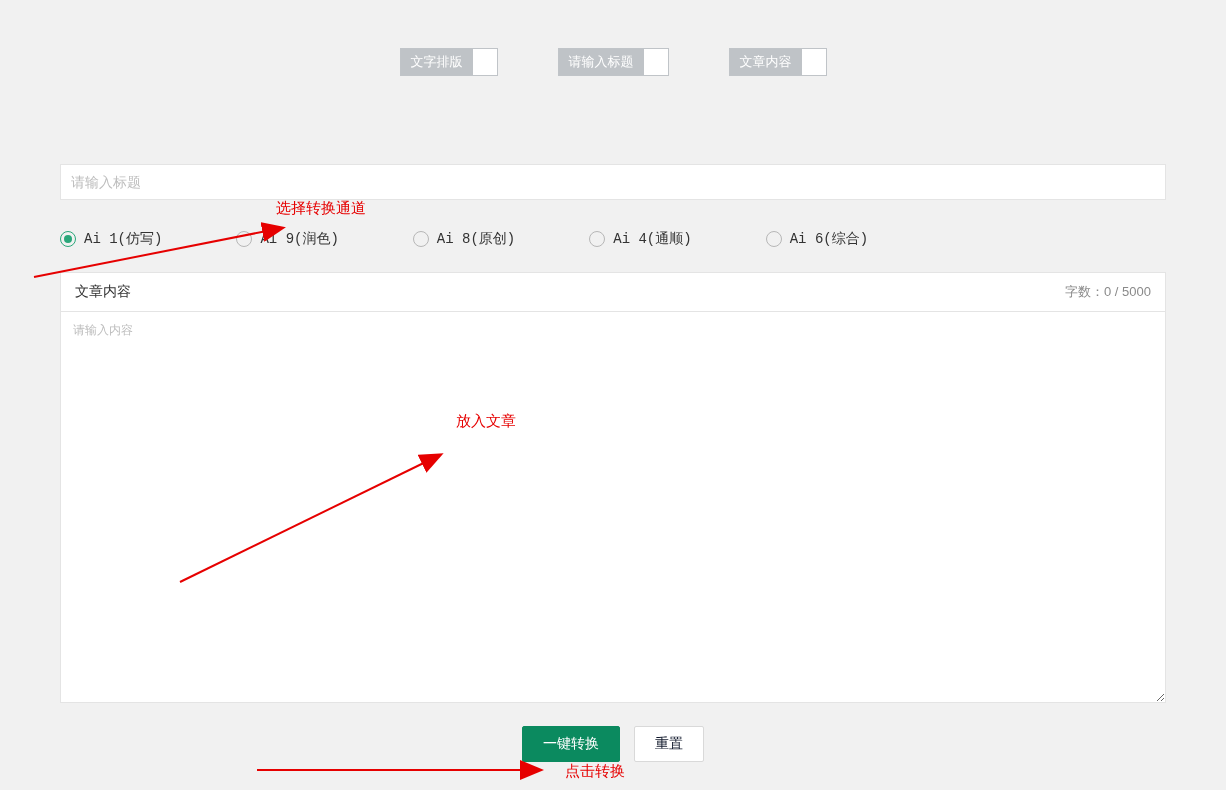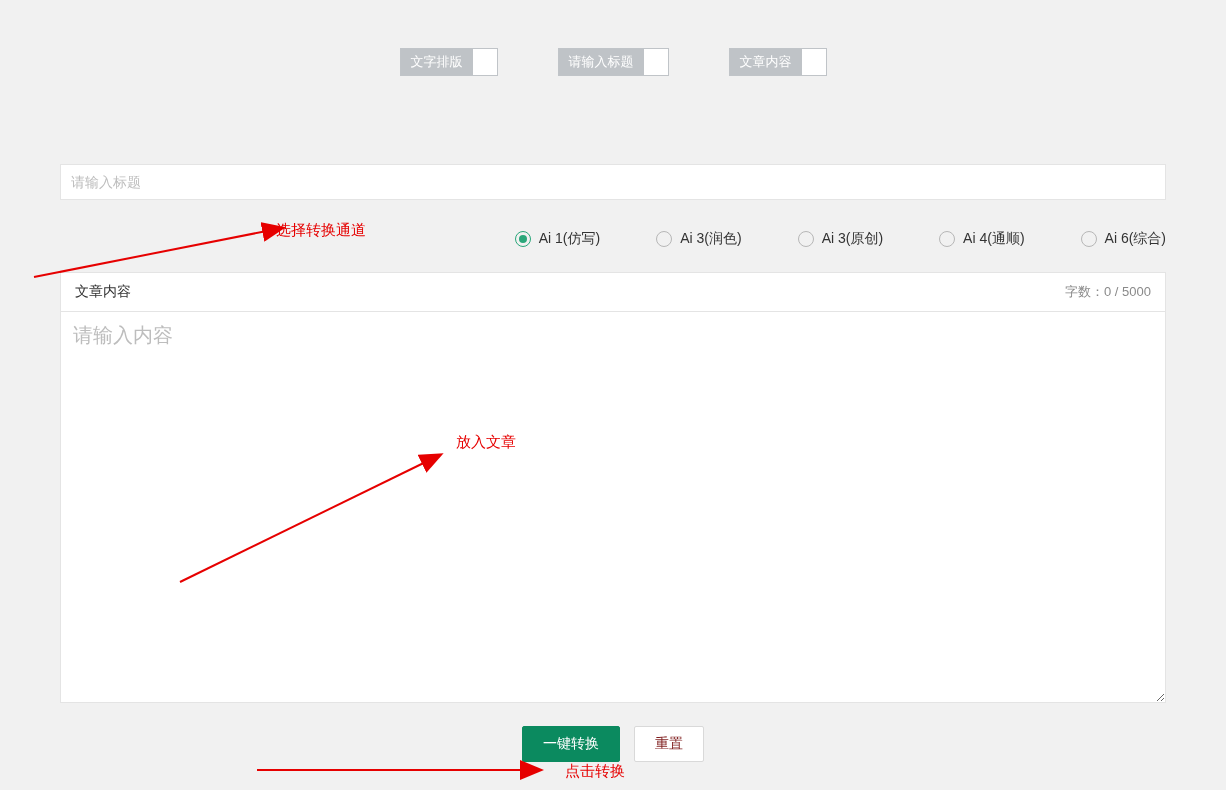--- a/index.html
+++ b/index.html
@@ -47,22 +47,23 @@
     border: 1px solid #e4e4e4;
     padding: 0 10px;
     font-size: 14px;
     color: #8b5cf6;
     outline: none;
   }
   .title-input::placeholder { color: #bdbdbd; }
   .radio-row {
     margin: 30px 60px 0 60px;
     display: flex;
-    justify-content: flex-end;
-    gap: 56px;
+    justify-content: flex-start;
+    gap: 74px;
+    font-family: Liberation Mono, monospace;
   }
   .radio-item {
     display: flex;
     align-items: center;
     gap: 8px;
     cursor: pointer;
     font-size: 14px;
     color: #333;
   }
   .radio-circle {
@@ -98,21 +99,21 @@
     color: #8a8a8a;
     font-size: 13px;
   }
   .content-area {
     margin: 0 60px;
     width: calc(100% - 120px);
     height: 392px;
     border: 1px solid #e4e4e4;
     border-top: 1px solid #e4e4e4;
     padding: 10px 12px;
-    font-size: 20px;
+    font-size: 12px;
     font-family: Liberation Sans, sans-serif;
     color: #333;
     resize: both;
     outline: none;
   }
   .content-area::placeholder { color: #bdbdbd; }
   .action-row {
     display: flex;
     justify-content: center;
     gap: 14px;
@@ -128,21 +129,21 @@
     align-items: center;
     justify-content: center;
   }
   .btn-primary {
     background: #0b8a5f;
     color: #fff;
     border: 1px solid #0b8a5f;
   }
   .btn-default {
     background: #fff;
-    color: #7f1d1d;
+    color: #0f172a;
     border: 1px solid #d9d9d9;
   }
   .annotation {
     position: absolute;
     color: #e60000;
     font-size: 15px;
     pointer-events: none;
     white-space: nowrap;
   }
   svg.arrow {
@@ -178,25 +179,25 @@
 </div>
 
 
 <div class="radio-row">
   <label class="radio-item">
     <span class="radio-circle selected"></span>
     <span>Ai 1(仿写)</span>
   </label>
   <label class="radio-item">
     <span class="radio-circle"></span>
-    <span>Ai 3(润色)</span>
-  </label>
-  <label class="radio-item">
-    <span class="radio-circle"></span>
-    <span>Ai 3(原创)</span>
+    <span>Ai 9(润色)</span>
+  </label>
+  <label class="radio-item">
+    <span class="radio-circle"></span>
+    <span>Ai 8(原创)</span>
   </label>
   <label class="radio-item">
     <span class="radio-circle"></span>
     <span>Ai 4(通顺)</span>
   </label>
   <label class="radio-item">
     <span class="radio-circle"></span>
     <span>Ai 6(综合)</span>
   </label>
 </div>
@@ -210,22 +211,22 @@
 </div>
 <textarea class="content-area" placeholder="请输入内容" style=""></textarea>
 
 
 <div class="action-row">
   <button class="btn btn-primary">一键转换</button>
   <button class="btn btn-default">重置</button>
 </div>
 
 
-<div class="annotation" style="left:276px; top:221px;">选择转换通道</div>
-<div class="annotation" style="left:456px; top:433px;">放入文章</div>
+<div class="annotation" style="left:276px; top:199px;">选择转换通道</div>
+<div class="annotation" style="left:456px; top:412px;">放入文章</div>
 <div class="annotation" style="left:565px; top:762px;">点击转换</div>
 
 
 <svg class="arrow" style="left:0;top:0;width:1226px;height:790px">
   <defs>
     <marker id="ah" markerWidth="12" markerHeight="10" refX="10" refY="5" orient="auto">
       <path d="M0,0 L12,5 L0,10 Z" fill="#e60000"></path>
     </marker>
   </defs>
 

